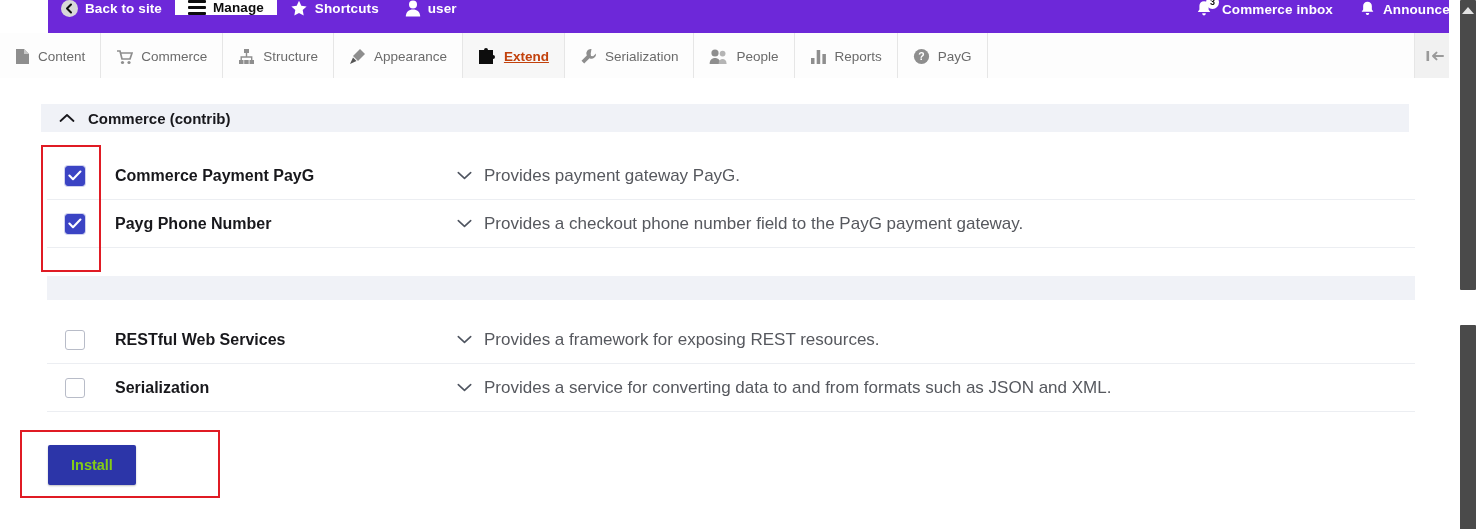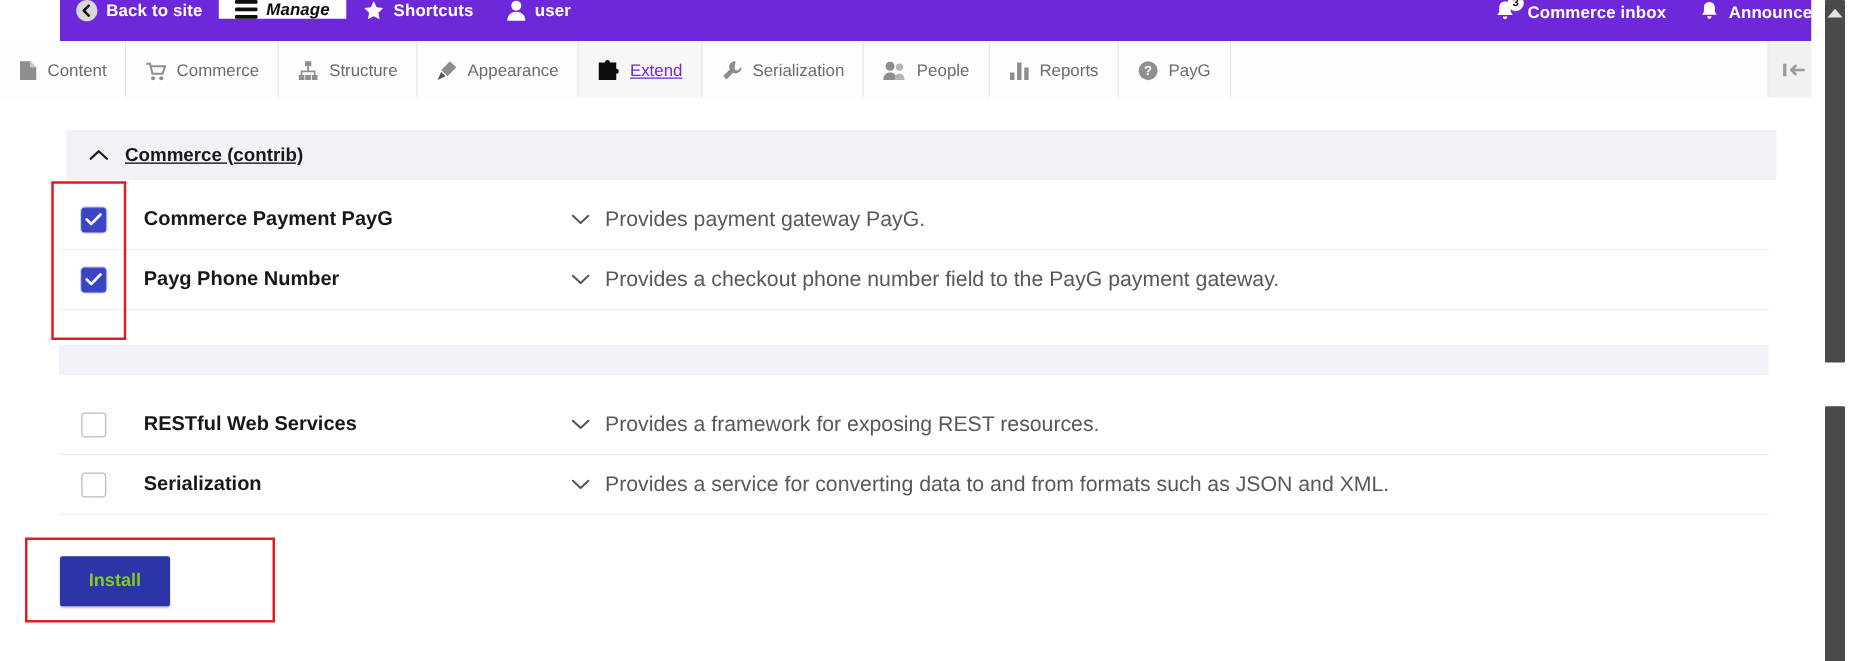--- a/index.html
+++ b/index.html
@@ -15,21 +15,21 @@
   .adminbar {
     position: absolute; top: 0; left: 0; width: 1455px; height: 33px;
     background: #6d28d9; display: flex; align-items: flex-start; margin-left: 48px;
   }
   .ab-item {
     display: flex; align-items: center; gap: 7px;
     padding: 0 13px; color: #ffffff;
     font-size: 13.5px; font-weight: bold; letter-spacing: .1px;
     white-space: nowrap; cursor: pointer;
   }
-  .ab-item.active { background: #ffffff; color: #0d0d0d; font-style: italic; }
+  .ab-item.active { background: #ffffff; color: #0d0d0d; }
   .ab-right { margin-left: auto; display: flex; align-items: stretch; }
   .ab-spacer { flex: 1; }
 
   .icon-svg { display: block; }
 
   
   .circ-back {
     width: 17px; height: 17px; border-radius: 50%;
     background: #d8d8d8; display: flex; align-items: center; justify-content: center;
     flex: none;
@@ -55,35 +55,35 @@
     position: absolute; top: 33px; left: 0; width: 1455px; height: 47px;
     background: #fdfdfd; border-bottom: 1px solid #cccccc;
     display: flex; align-items: stretch;
   }
   .tray-item {
     display: flex; align-items: center; gap: 8px;
     padding: 0 15px; color: #6b6b6b; font-size: 13.5px; cursor: pointer;
     white-space: nowrap; border-right: 1px solid #e6e6e6;
   }
   .tray-item:first-child { border-left: none; }
-  .tray-item.active { background: #f7f7f7; color: #6d28d9; font-weight: normal; }
+  .tray-item.active { background: #f7f7f7; color: #c2410c; font-weight: bold; }
   .tray-item.active .tray-label { text-decoration: underline; }
   .tray-fill { flex: 1; border-right: 1px solid #e6e6e6; }
   .tray-toggle {
     width: 40px; display: flex; align-items: center; justify-content: center;
     background: #f1f1f1; cursor: pointer;
   }
 
   
   .content { position: absolute; top: 78px; left: 0; width: 1455px; bottom: 0; background: #fff; }
 
   .group-header {
-    position: absolute; left: 53px; width: 1368px; height: 40px;
+    position: absolute; left: 41px; width: 1368px; height: 28px;
     background: #f0f2f7; display: flex; align-items: center; gap: 13px;
-    padding: 0 18px; cursor: pointer; text-decoration: underline;
+    padding: 0 18px; cursor: pointer;
   }
   .group-title { font-size: 15px; font-weight: bold; color: #18181c; }
 
   .mod-row {
     position: absolute; left: 47px; width: 1368px; height: 48px;
     display: flex; align-items: center;
     border-bottom: 1px solid #eceef2;
   }
   .cb-cell { width: 55px; display: flex; align-items: center; justify-content: center; flex:none; }
   .cbox {

